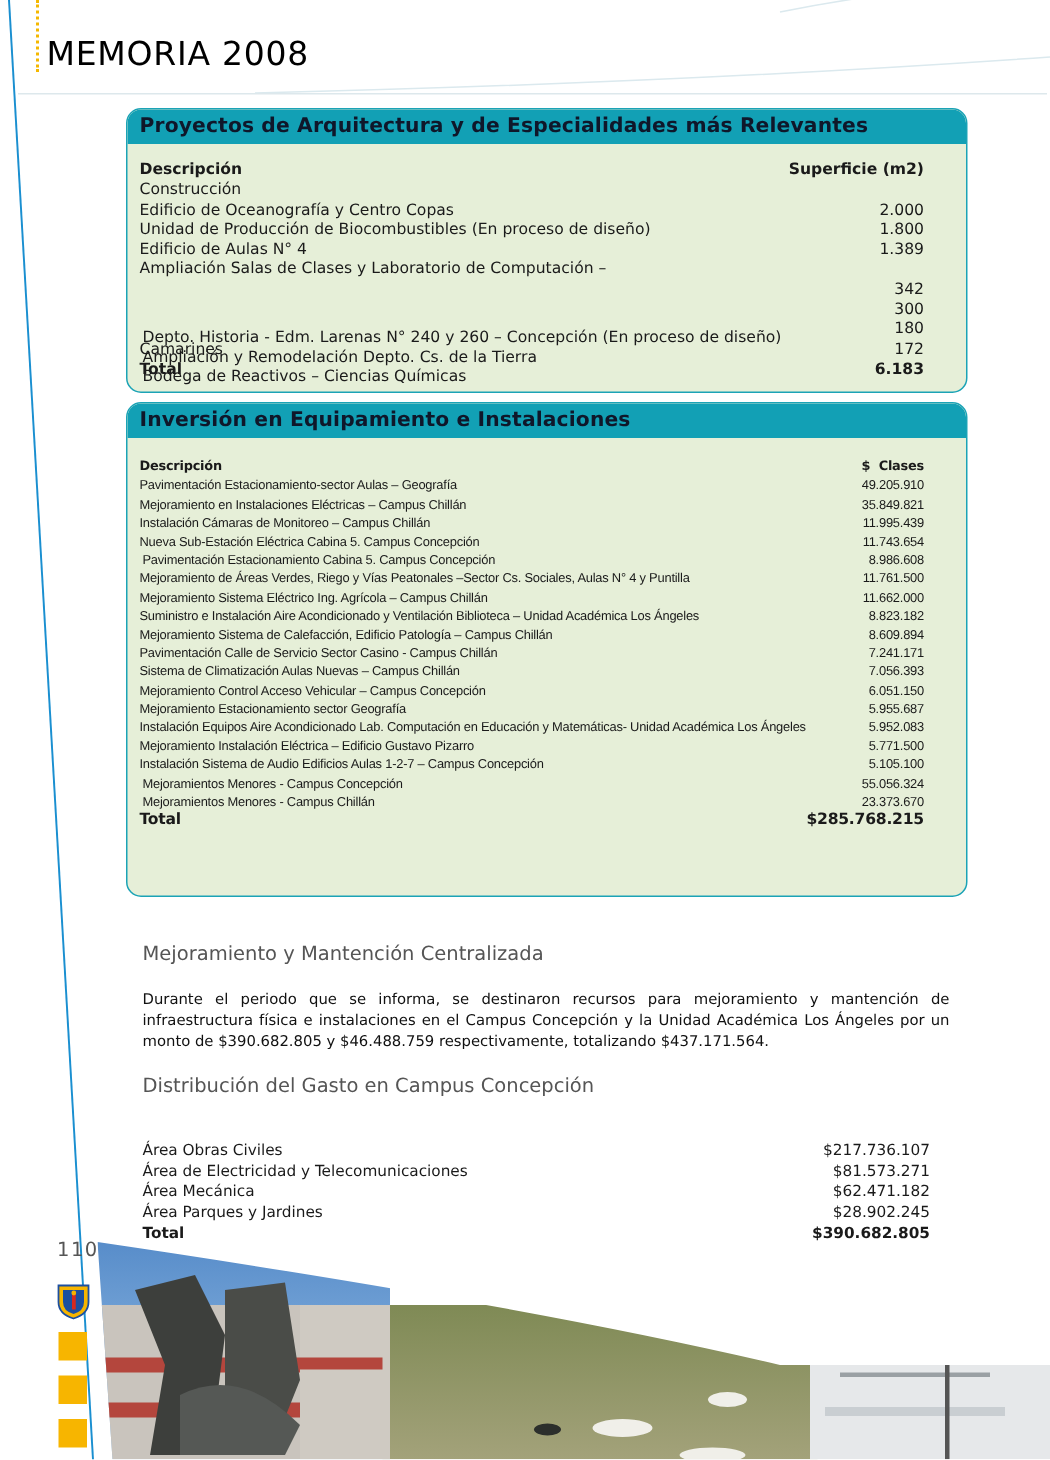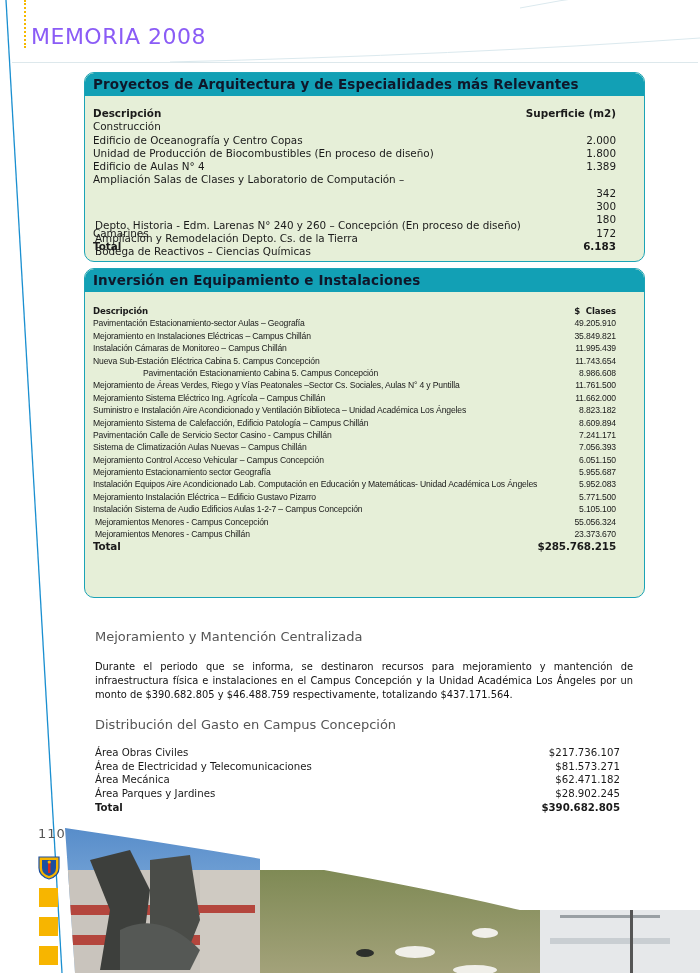--- a/index.html
+++ b/index.html
@@ -1,41 +1,41 @@
 <!DOCTYPE html>
 <html><head>
   <meta charset="utf-8">
   <style>
     html, body { margin:0; padding:0; }
     body { width:700px; height:973px; position:relative; overflow:hidden; background:#ffffff; font-family:"DejaVu Sans", sans-serif; color:#1a1a1a; }
     
     .vline { position:absolute; left:0; top:0; }
     .dotted { position:absolute; left:24px; top:0; height:48px; border-left:2px dotted #f5b800; }
-    .header-title { position:absolute; left:31px; top:24px; font-family:"DejaVu Sans", sans-serif; font-size:22px; color:#8b5cf6; letter-spacing:0.5px; font-weight:normal; }
+    .header-title { position:absolute; left:31px; top:24px; font-family:"DejaVu Sans", sans-serif; font-size:22px; color:#000000; letter-spacing:0.5px; font-weight:normal; }
     .hr-line { position:absolute; left:12px; top:62px; width:686px; height:1px; background:#dde8ec; }
 
     
     .panel { position:absolute; left:84px; width:561px; background:#e6efd8; border:1.5px solid #1ba3b6; border-radius:10px; box-sizing:border-box; overflow:hidden; }
     .panel-head { background:#12a0b5; color:#0f172a; font-weight:bold; font-size:13.5px; padding:0 8px; height:23px; line-height:23px; border-radius:9px 9px 0 0; letter-spacing:0.1px; }
     .panel1 { top:72px; height:190px; }
     .panel2 { top:268px; height:330px; }
 
     .tbl { position:absolute; left:8px; right:28px; }
     .row { display:flex; justify-content:space-between; white-space:nowrap; }
     .p1 .row { font-size:10.4px; height:13.3px; line-height:13.3px; }
     .p2 .row { font-size:8.6px; height:12.4px; line-height:12.4px; font-family:"Liberation Sans", sans-serif; letter-spacing:-0.15px; }
     .row .num { text-align:left; }
     .bold { font-weight:bold; }
     .p2 .row.head, .p2 .row.total { font-family:"DejaVu Sans", sans-serif; }
     .indent { padding-left:2px;margin-top:32px; }
 
     
     .sec-title { position:absolute; left:95px; font-size:13px; color:#555; font-weight:normal; font-family:"DejaVu Sans", sans-serif; }
     .para { position:absolute; left:95px; width:538px; font-size:9.9px; line-height:14px; text-align:justify; color:#111; }
-    .dist { position:absolute; left:95px; width:525px; }
+    .dist { position:absolute; left:95px; width:525px;margin-top:15px; }
     .dist .row { font-size:10.2px; height:13.7px; line-height:13.7px; }
 
     .page-num { position:absolute; left:38px; top:826px; font-size:13px; color:#555; letter-spacing:1px; }
     .shield { position:absolute; left:38px; top:856px; width:22px; height:24px; }
     .sq { position:absolute; left:39px; width:19px; height:19px; background:#f7b500; }
 
     .photo { position:absolute; left:0; top:810px; width:700px; height:163px; }
   </style>
 </head>
 <body>
@@ -117,21 +117,21 @@
         </div>
         <div class="row">
           <span>Instalación Cámaras de Monitoreo – Campus Chillán</span>
           <span class="num">11.995.439</span>
         </div>
         <div class="row">
           <span>Nueva Sub-Estación Eléctrica Cabina 5. Campus Concepción</span>
           <span class="num">11.743.654</span>
         </div>
         <div class="row">
-          <span style="padding-left: 2px; margin-left: 48px;">Pavimentación Estacionamiento Cabina 5. Campus Concepción</span>
+          <span style="padding-left: 2px;">Pavimentación Estacionamiento Cabina 5. Campus Concepción</span>
           <span class="num">8.986.608</span>
         </div>
         <div class="row">
           <span>Mejoramiento de Áreas Verdes, Riego y Vías Peatonales –Sector Cs. Sociales, Aulas N° 4 y Puntilla</span>
           <span class="num">11.761.500</span>
         </div>
         <div class="row">
           <span>Mejoramiento Sistema Eléctrico Ing. Agrícola – Campus Chillán</span>
           <span class="num">11.662.000</span>
         </div>

